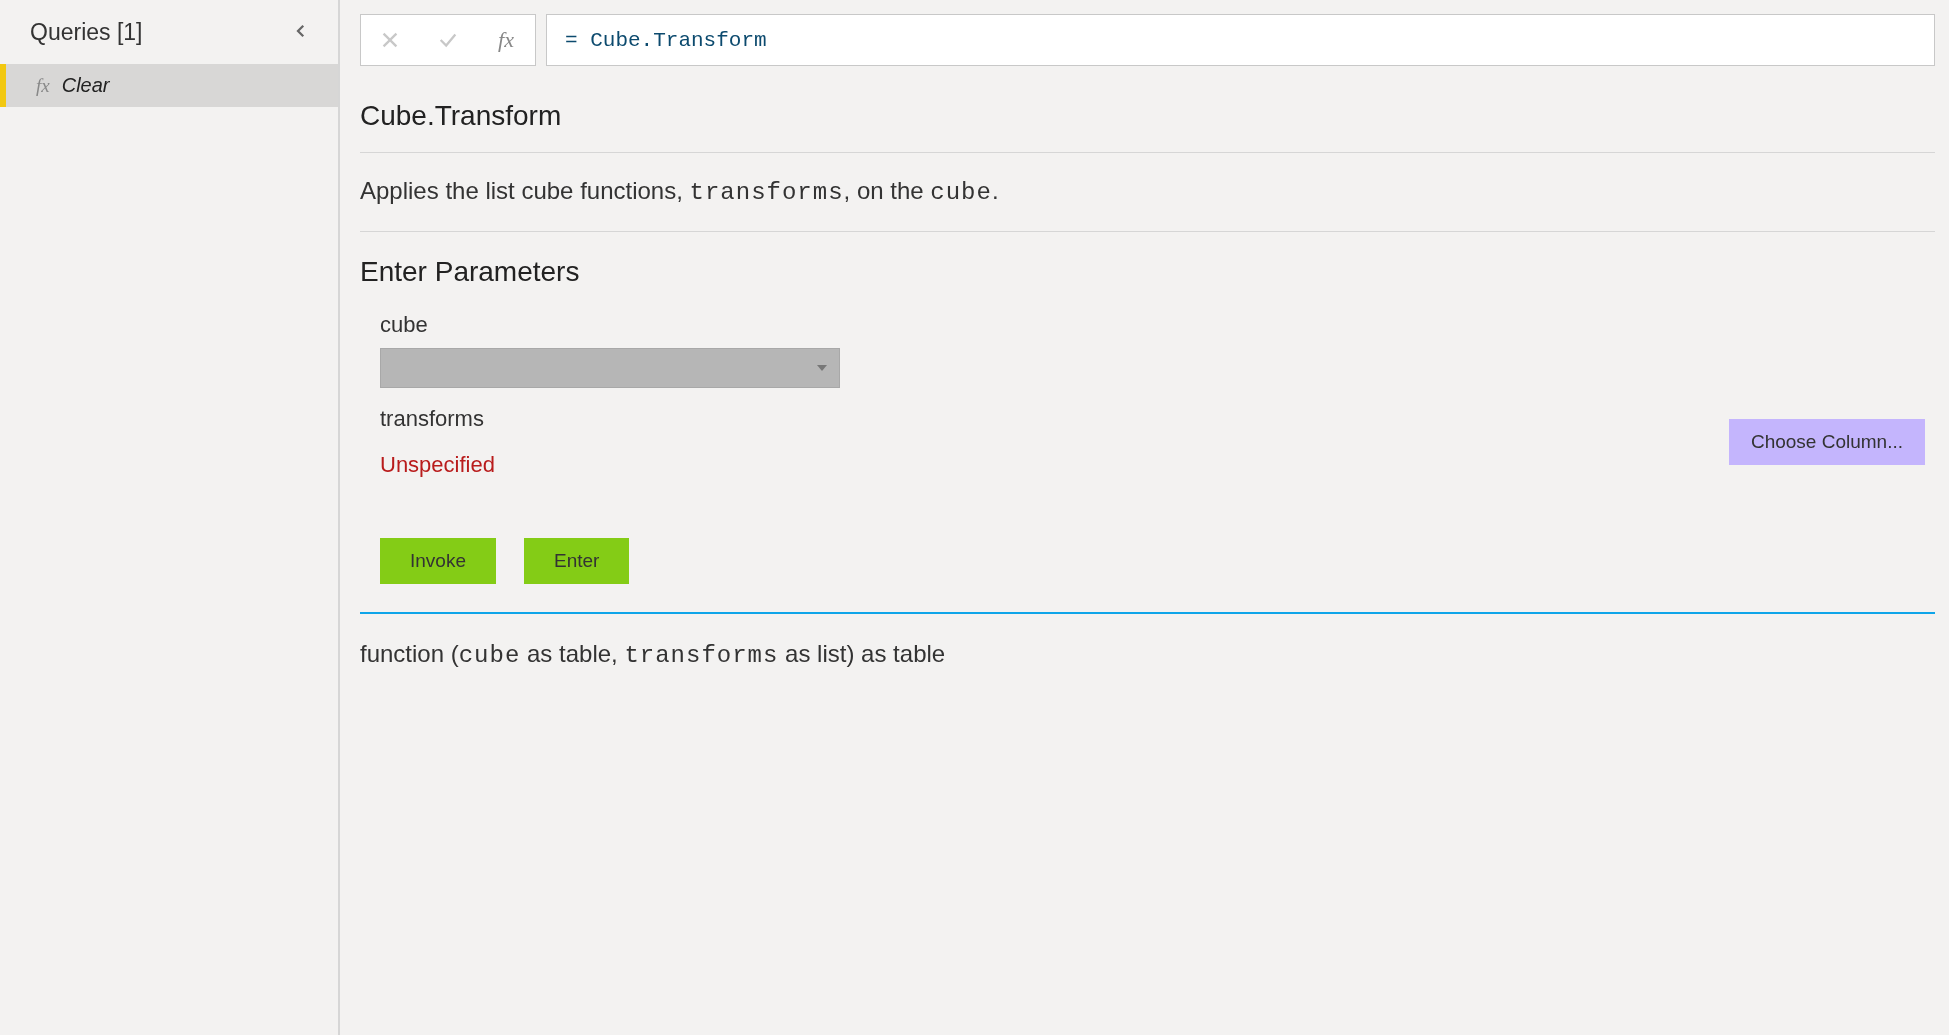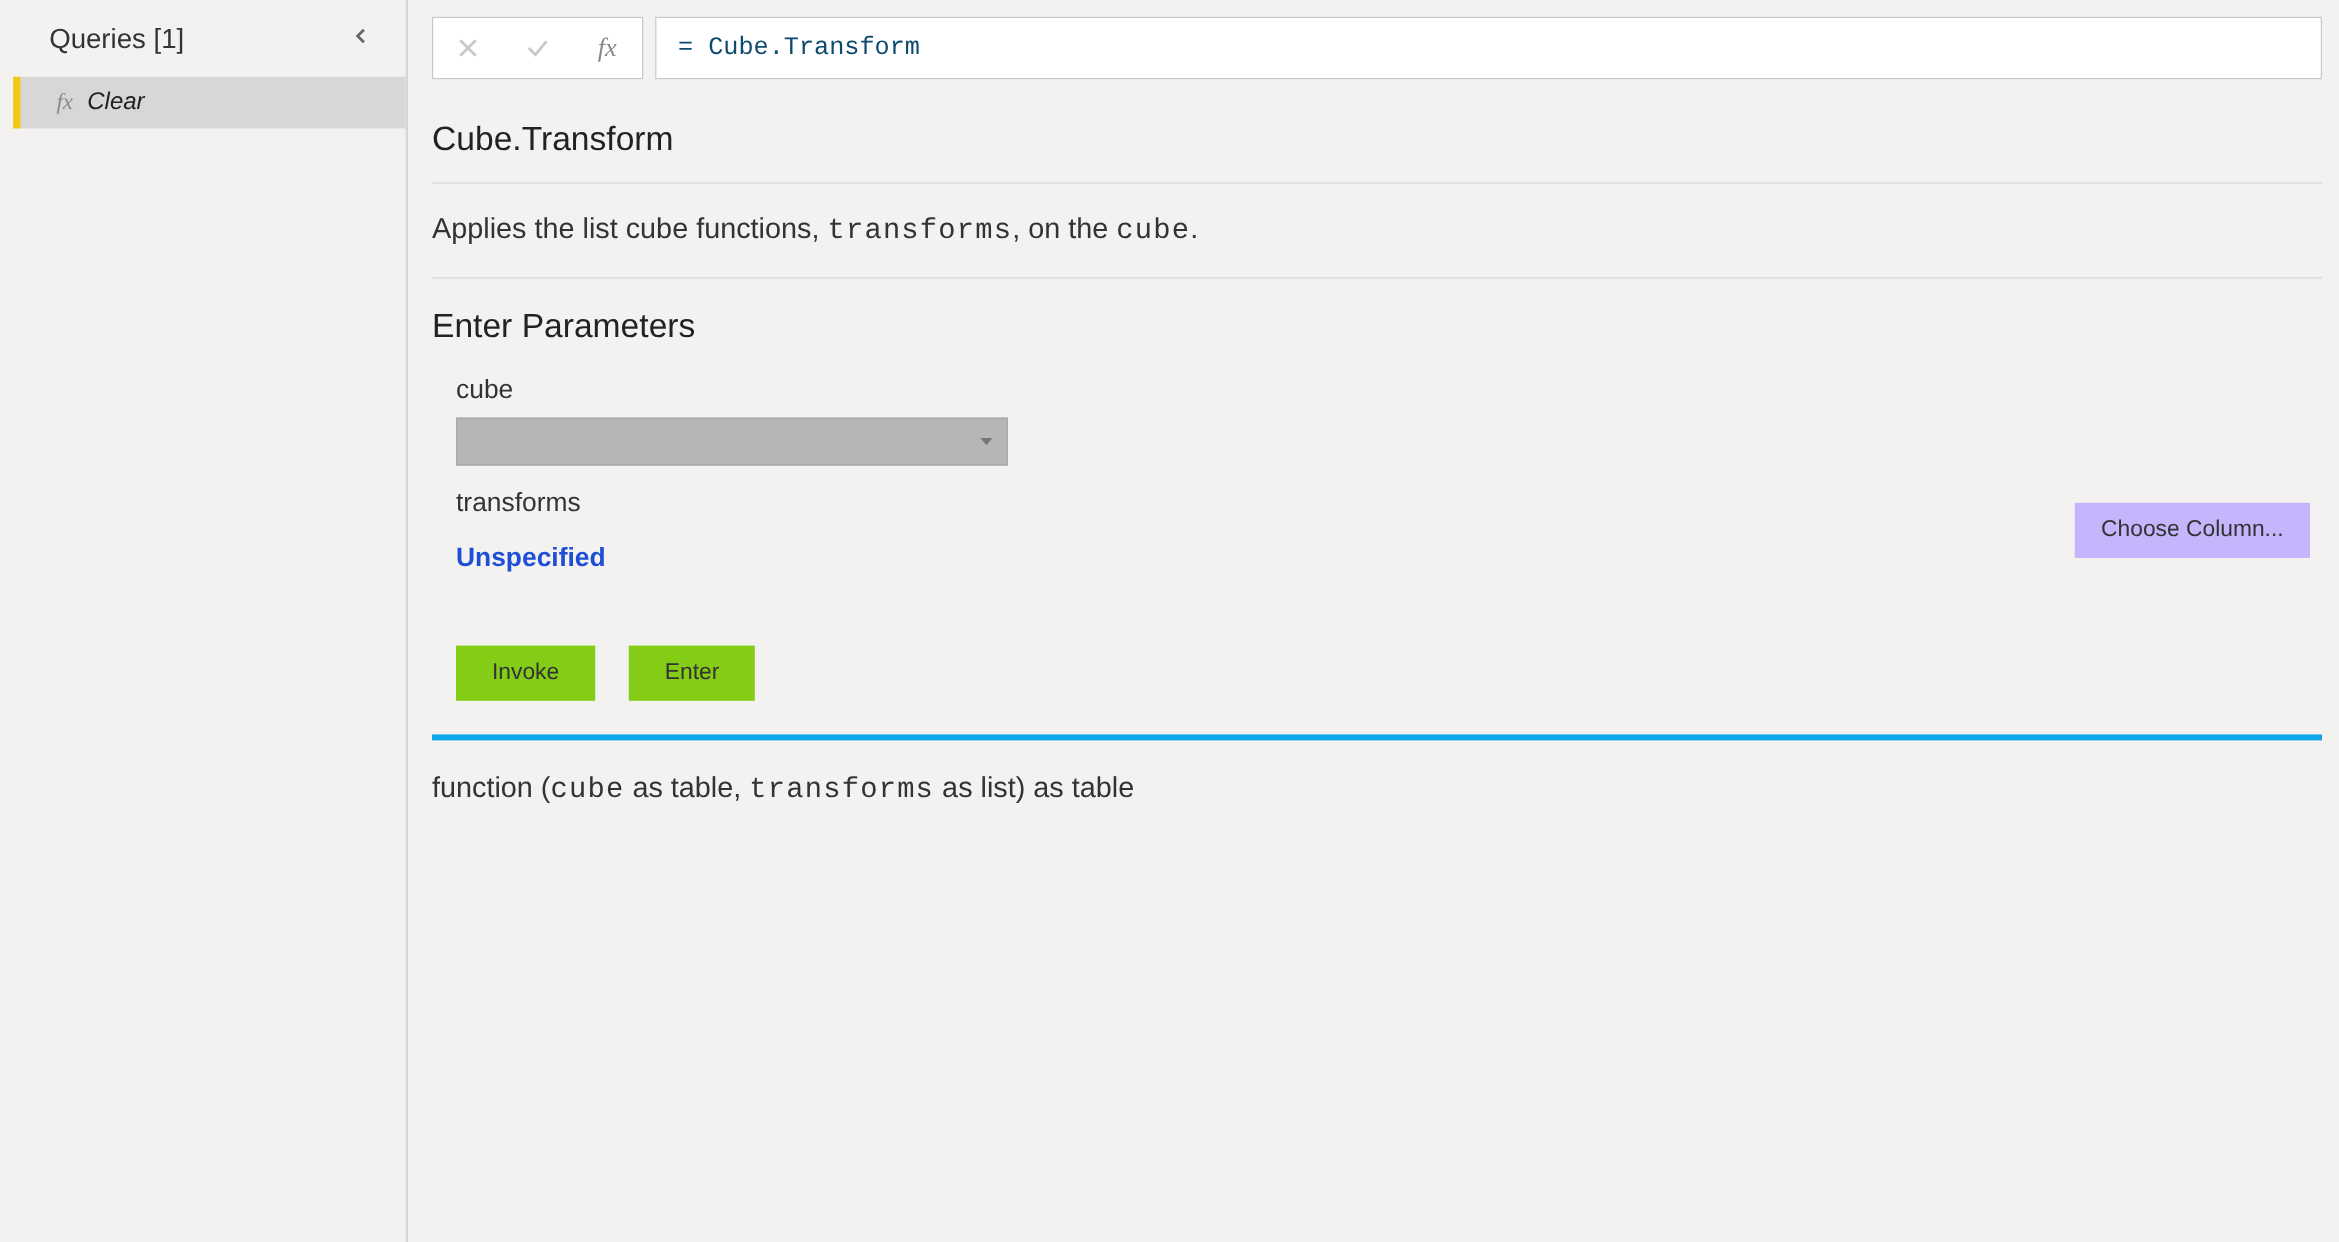--- a/index.html
+++ b/index.html
@@ -13,21 +13,20 @@
     .app {
       display: flex;
       height: 100vh;
     }
     .sidebar {
       width: 340px;
       background: #f3f2f1;
       border-right: 2px solid #d6d6d6;
       display: flex;
       flex-direction: column;
-      padding-left: 11px;
     }
     .sidebar-header {
       display: flex;
       align-items: center;
       justify-content: space-between;
       padding: 14px 18px 14px 30px;
     }
     .sidebar-title {
       font-size: 23px;
       font-weight: 400;
@@ -170,22 +169,21 @@
       padding-left: 20px;
       padding-right: 10px;
     }
     .param-row2 .left {
       display: flex;
       flex-direction: column;
       gap: 10px;
     }
     .unspecified {
       font-size: 22px;
-      color: #1d4ed8;
-      font-weight: bold;
+      color: #b91c1c;
     }
     .choose-btn {
       background: #c4b5fd;
       border: none;
       padding: 12px 22px;
       font-size: 19px;
       color: #333;
       cursor: pointer;
     }
     .action-row {
@@ -197,21 +195,21 @@
     }
     .ghost-btn {
       background: #84cc16;
       border: none;
       padding: 12px 30px;
       font-size: 19px;
       color: #333;
       cursor: pointer;
     }
     .sig-section {
-      border-top: 5px solid #0ea5e9;
+      border-top: 2px solid #0ea5e9;
       padding-top: 26px;
       font-size: 24px;
       color: #333;
     }
     .sig-section .mono {
       font-family: "Consolas", "Courier New", monospace;
       letter-spacing: 1px;
     }
   </style>
 </head>

